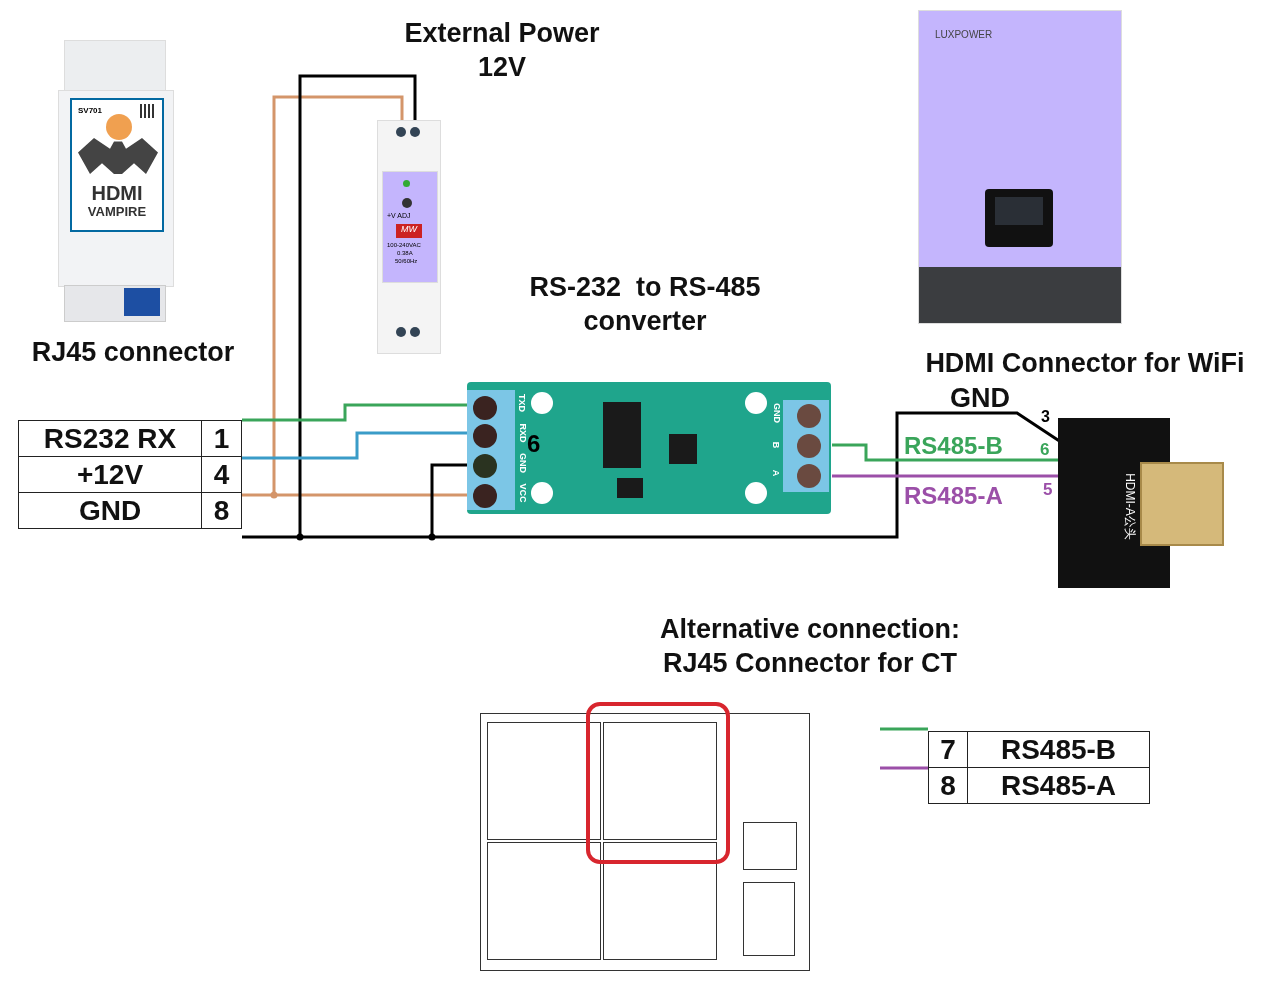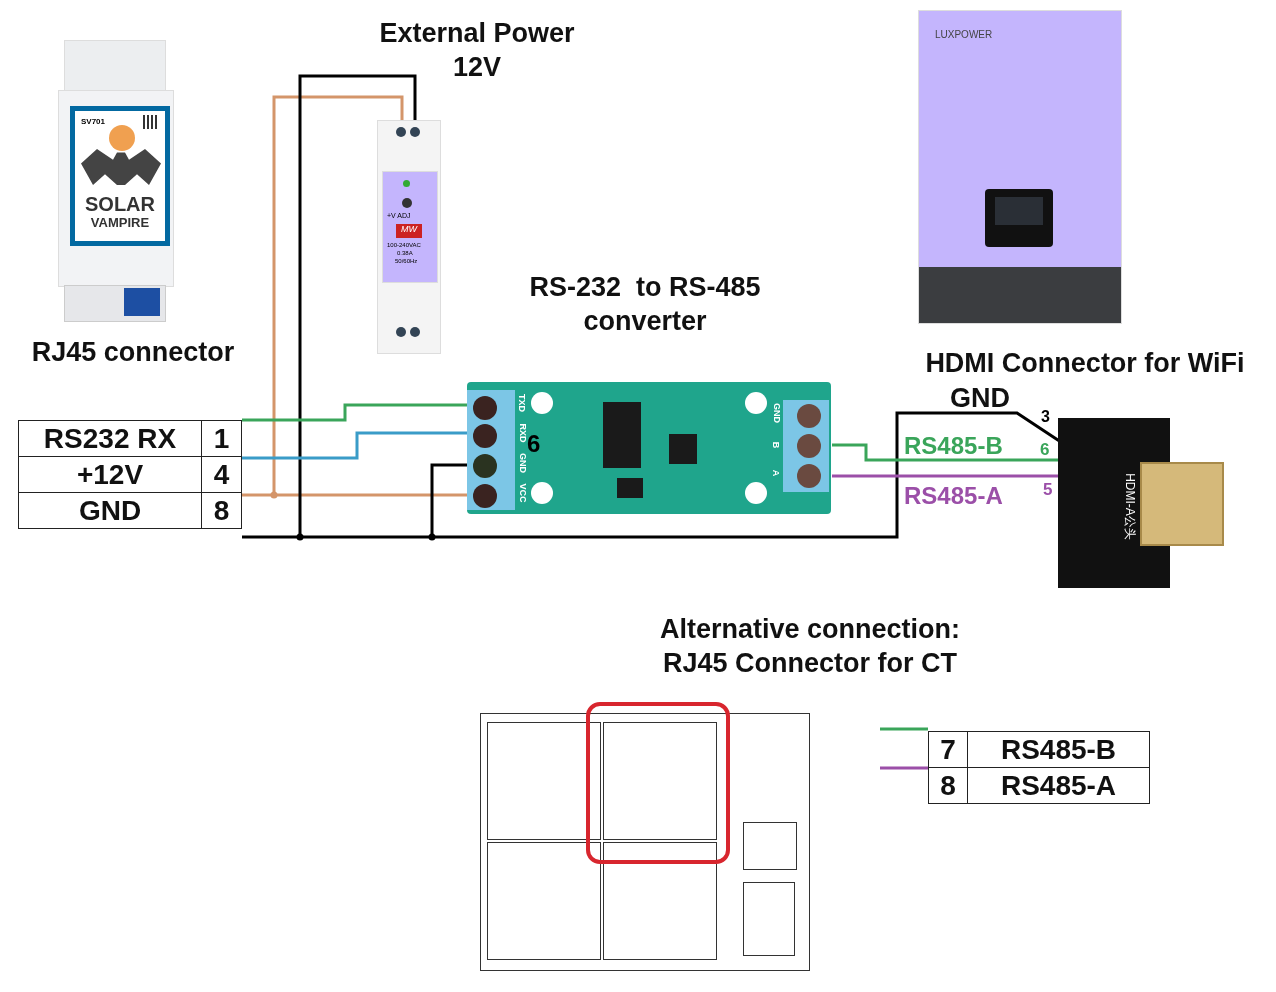--- a/index.html
+++ b/index.html
@@ -35,33 +35,33 @@
 
   <polyline points="832,476 1060,476 1070,470" fill="none" stroke="#9b4fa8" stroke-width="3"></polyline>
 
   <line x1="880" y1="729" x2="928" y2="729" stroke="#3aa55a" stroke-width="3"></line>
   <line x1="880" y1="768" x2="928" y2="768" stroke="#9b4fa8" stroke-width="3"></line>
 </svg>
 
 <div class="abs" style="left:58px;top:40px;width:114px;height:280px;">
   <div class="abs" style="left:6px;top:0;width:100px;height:50px;background:#eceef0;border:1px solid #ddd;"></div>
   <div class="abs" style="left:0;top:50px;width:114px;height:195px;background:#f2f3f5;border:1px solid #ddd;"></div>
-  <div class="abs" style="left:12px;top:66px;width:90px;height:130px;background:#fff;border:5px solid #0369a1;">
+  <div class="abs" style="left:12px;top:58px;width:90px;height:130px;background:#fff;border:2px solid #0369a1;">
     <div class="abs small" style="left:6px;top:6px;font-size:8px;">SV701</div>
     <div class="abs" style="left:68px;top:4px;width:14px;height:14px;background:repeating-linear-gradient(90deg,#333 0 2px,#fff 2px 4px);"></div>
     <div class="abs" style="left:34px;top:14px;width:26px;height:26px;border-radius:50%;background:#f0a050;"></div>
     <div class="abs" style="left:6px;top:38px;width:80px;height:36px;background:#444;clip-path:polygon(0 40%,20% 0,40% 30%,45% 10%,55% 10%,60% 30%,80% 0,100% 40%,85% 100%,70% 70%,55% 100%,45% 100%,30% 70%,15% 100%);"></div>
-    <div class="abs" style="left:0;top:82px;width:90px;text-align:center;font-weight:bold;font-size:20px;color:#333;">SOLAR</div>
+    <div class="abs" style="left:0;top:82px;width:90px;text-align:center;font-weight:bold;font-size:20px;color:#333;">HDMI</div>
     <div class="abs" style="left:0;top:104px;width:90px;text-align:center;font-weight:bold;font-size:13px;color:#333;">VAMPIRE</div>
   </div>
   <div class="abs" style="left:6px;top:245px;width:100px;height:35px;background:#e6e7ea;border:1px solid #ccc;"></div>
   <div class="abs" style="left:66px;top:248px;width:36px;height:28px;background:#1d4fa3;"></div>
 </div>
 
-<div class="abs title" style="left:352px;top:16px;width:250px;">
+<div class="abs title" style="left:377px;top:16px;width:250px;">
   <div>External Power</div>
   <div>12V</div>
 </div>
 
 <div class="abs" style="left:377px;top:120px;width:62px;height:232px;background:#f4f4f4;border:1px solid #ddd;">
   <div class="abs" style="left:18px;top:6px;width:10px;height:10px;border-radius:50%;background:#345;"></div>
   <div class="abs" style="left:32px;top:6px;width:10px;height:10px;border-radius:50%;background:#345;"></div>
   <div class="abs" style="left:4px;top:50px;width:54px;height:110px;background:#c4b5fd;border:1px solid #ddd;">
     <div class="abs" style="left:20px;top:8px;width:7px;height:7px;border-radius:50%;background:#3a3;"></div>
     <div class="abs" style="left:19px;top:26px;width:10px;height:10px;border-radius:50%;background:#333;"></div>

